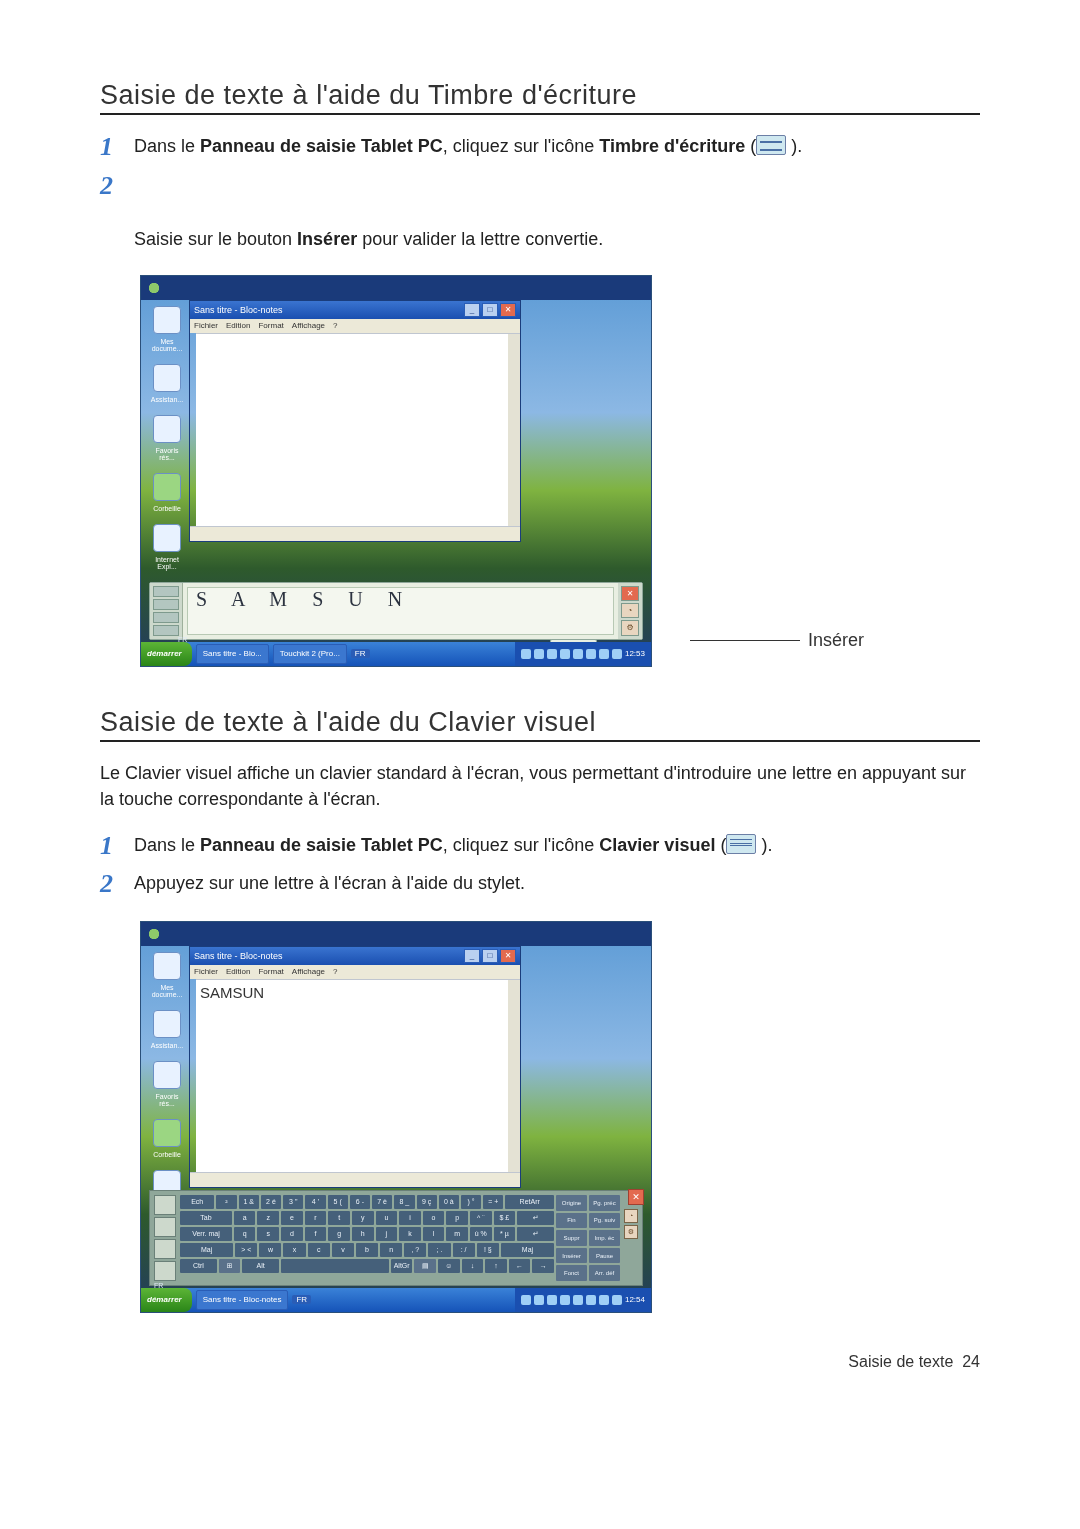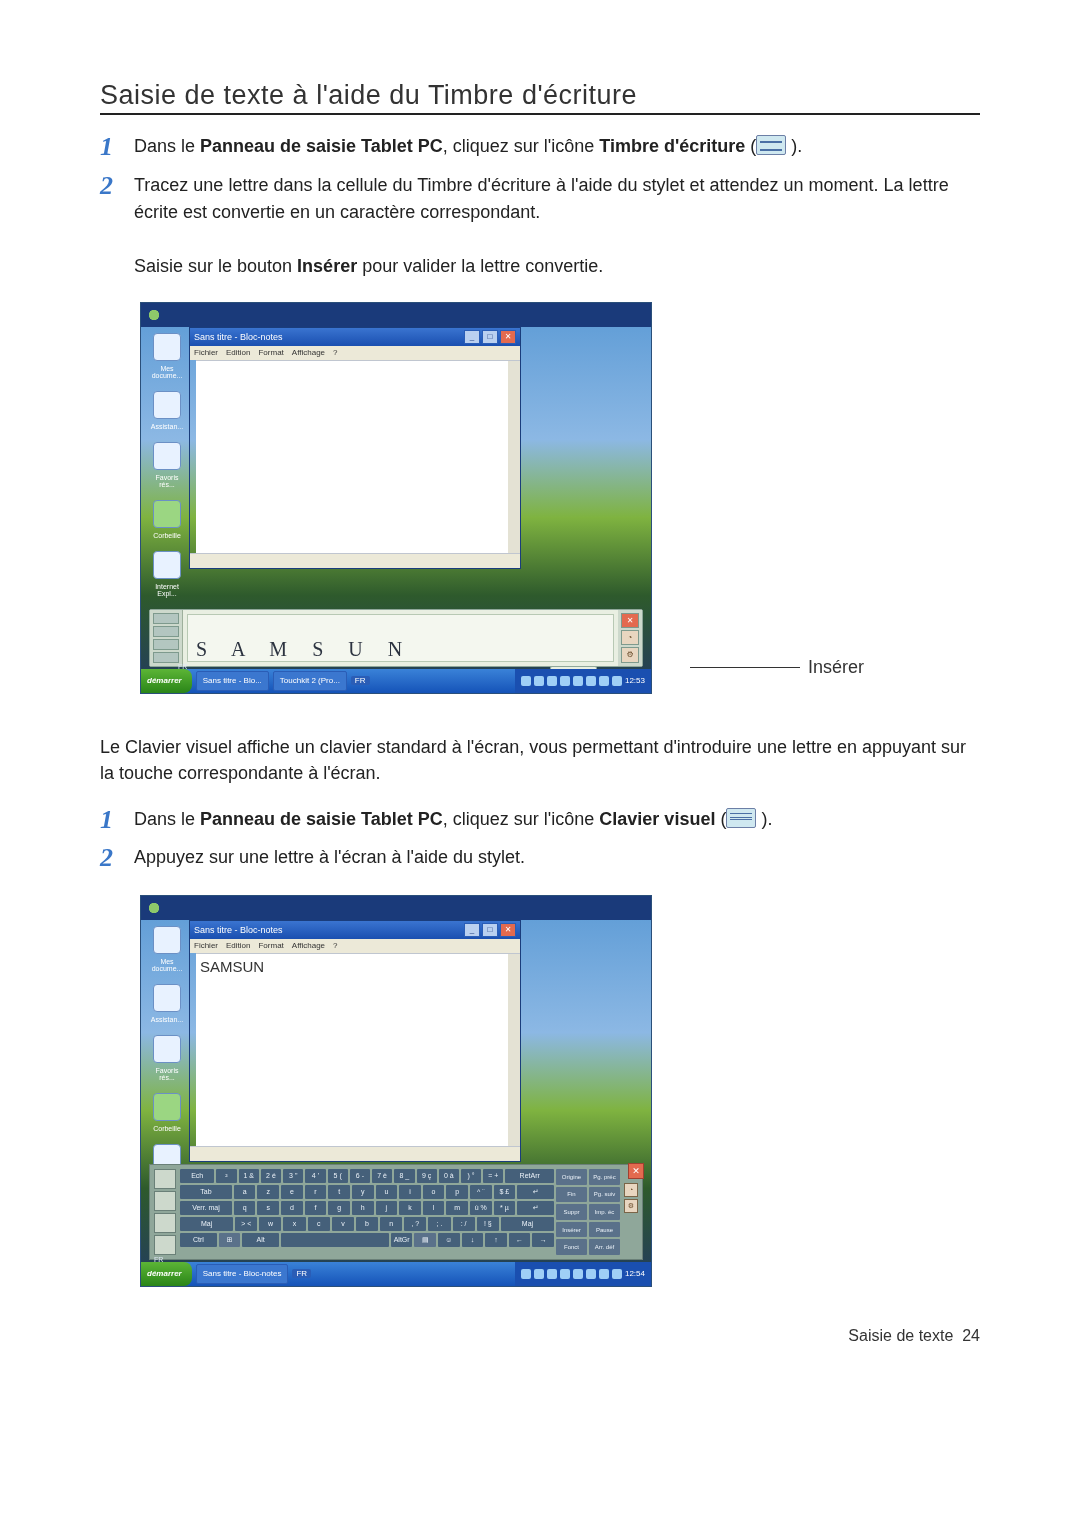--- a/index.html
+++ b/index.html
@@ -177,21 +177,21 @@
     gap: 2px; padding: 3px;
     background: #cdd9cc;
     border-right: 1px solid #9eb09c;
   }
   .input-panel .mode-icons .mi { height: 10px; background:#b3c6c0; border:1px solid #7e9a8d; }
   .input-panel .writing-area {
     flex: 1;
     background: #f4f7ef;
     margin: 4px;
     border: 1px solid #b8c9b4;
-    display: flex; align-items: flex-end;
+    display: flex; align-items: flex-start;
     padding: 0 8px;
     font-family: "Comic Sans MS", cursive;
     font-size: 20px;
     color: #2c3340;
     letter-spacing: 10px;
   }
   .input-panel .right-ctrl {
     width: 18px;
     display:flex; flex-direction:column; gap:2px; padding:3px;
     background:#cdd9cc;
@@ -313,21 +313,21 @@
   <div class="steps">
     <div class="step">
       <div class="step-num">1</div>
       <div class="step-text">
         <span>Dans le </span><b>Panneau de saisie Tablet PC</b><span>, cliquez sur l'icône </span><b>Timbre d'écriture</b><span> (</span><span class="inline-icon"><span class="bars"></span></span><span> ).</span>
       </div>
     </div>
     <div class="step">
       <div class="step-num">2</div>
       <div class="step-text">
-        <span>Tracez une lettre dans la cellule du Timbre d'écriture à l'aide du stylet et attendez un moment. La lettre écrite est convertie en un caractère correspondant.</span><br><br>
+        <br><br>
         <span>Saisie sur le bouton </span><b>Insérer</b><span> pour valider la lettre convertie.</span>
       </div>
     </div>
   </div>
 
   <div class="shot-wrap shot-row">
     <div class="shot" style="height:390px;">
       <div class="topbar">
         <div class="winxp"></div>
       </div>
@@ -404,20 +404,21 @@
         </div>
       </div>
     </div>
 
     <div class="callout">
       <div class="ln"></div>
       <span class="callout-label">Insérer</span>
     </div>
   </div>
 
+  <h2 class="section-title">Saisie de texte à l'aide du Clavier visuel</h2>
   <p class="body-text">Le Clavier visuel affiche un clavier standard à l'écran, vous permettant d'introduire une lettre en appuyant sur la touche correspondante à l'écran.</p>
 
   <div class="steps">
     <div class="step">
       <div class="step-num">1</div>
       <div class="step-text">
         <span>Dans le </span><b>Panneau de saisie Tablet PC</b><span>, cliquez sur l'icône </span><b>Clavier visuel</b><span> (</span><span class="inline-icon"><span class="bars" style="border-top:1px solid #4a6fa5;border-bottom:1px solid #4a6fa5;height:3px;top:4px;"></span><span class="bars" style="top:10px;border-top:1px solid #4a6fa5;border-bottom:none;height:0;"></span></span><span> ).</span>
       </div>
     </div>
     <div class="step">

